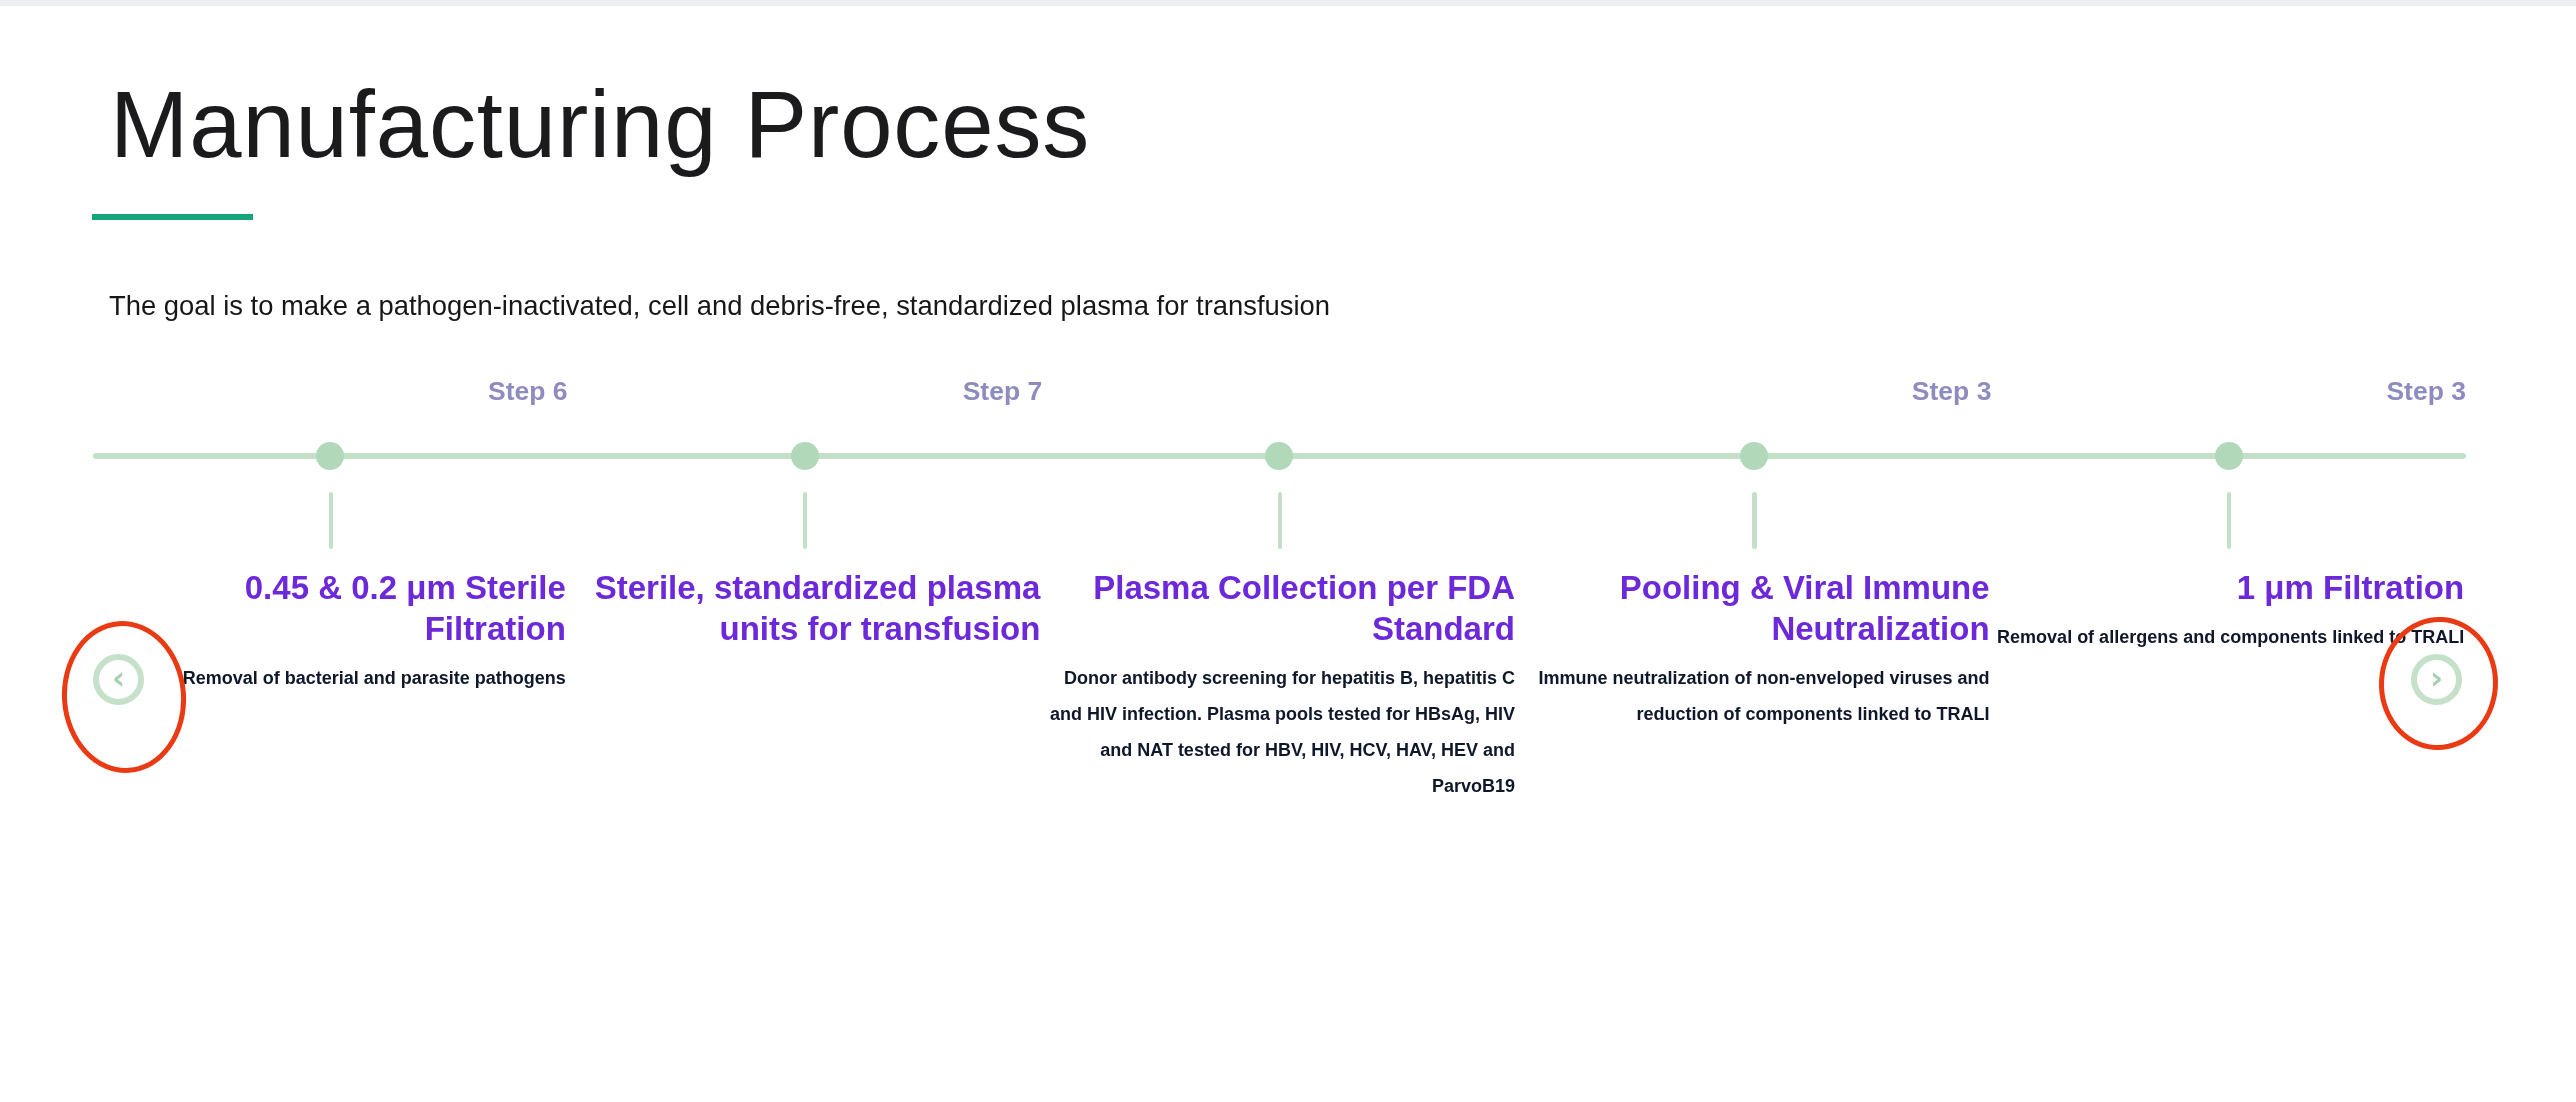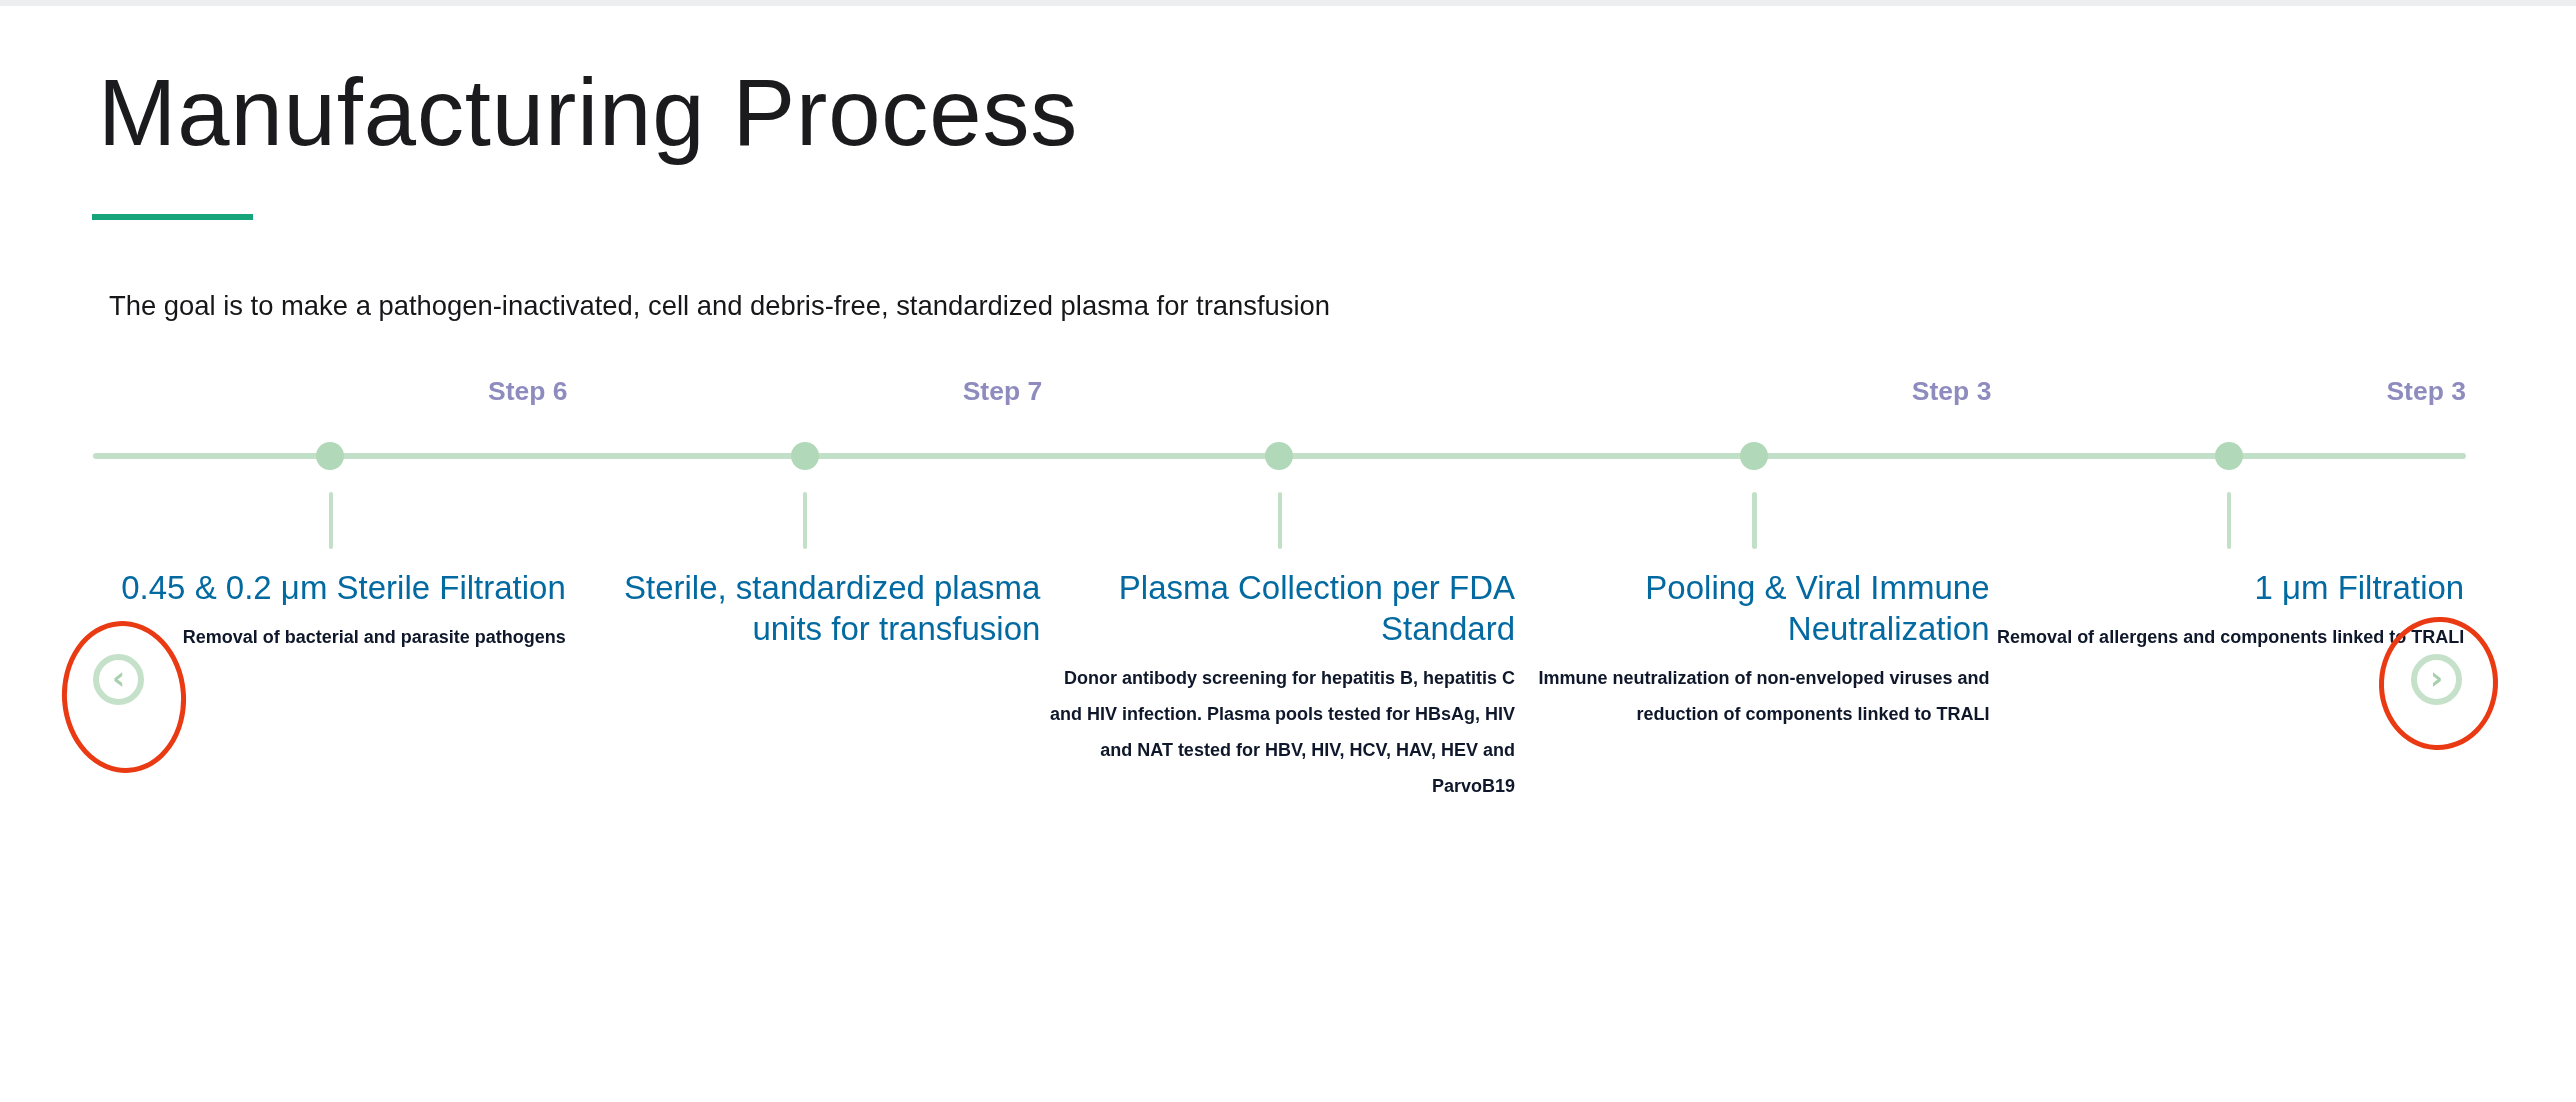--- a/index.html
+++ b/index.html
@@ -3,21 +3,21 @@
 <meta charset="utf-8">
 <style>
   html,body{margin:0;padding:0;}
   body{
     width:2576px;height:1102px;position:relative;background:#ffffff;overflow:hidden;
     font-family:"Liberation Sans","DejaVu Sans",sans-serif;color:#1b1b1d;
   }
   .top-hairline{position:absolute;left:0;top:0;width:2576px;height:6.2px;background:#eceef0;}
 
   .page-title{
-    position:absolute;left:94px;top:46px;margin:4px;
+    position:absolute;left:94px;top:46px;margin:16px;
     font-size:94px;font-weight:200;letter-spacing:0.9px;line-height:1.35;color:#1b1b1d;
   }
   .title-rule{position:absolute;left:92px;top:214px;width:161px;height:6.2px;background:#16a57b;}
   .page-subtitle{
     position:absolute;left:101px;top:280px;margin:8px;
     font-size:27.4px;font-weight:400;color:#17171a;line-height:1.3;
   }
 
   
   .carousel{position:absolute;left:93px;top:372px;width:2373px;height:548px;}
@@ -29,21 +29,21 @@
   }
   .dot{
     position:absolute;left:50%;top:70px;width:28px;height:28px;margin-left:-14px;
     background:#b2d8ba;border-radius:50%;
   }
   .connector{
     position:absolute;left:50%;top:120px;width:4.4px;height:57px;margin-left:-1.8px;
     background:#c2e0c8;border-radius:2.7px;
   }
   .step-text{position:absolute;left:0;right:0;top:195px;padding:0 1.8px;}
-  .step-title{font-size:33px;line-height:41px;font-weight:400;color:#0369a1;}
+  .step-title{font-size:33px;line-height:41px;font-weight:700;color:#6d28d9;}
   .step-desc{margin-top:10.6px;font-size:18px;line-height:36px;font-weight:700;color:#0f172a;}
   .step-desc:empty{display:none;}
 
   
   .nav-btn{
     position:absolute;width:51px;height:51px;box-sizing:border-box;border-radius:50%;
     border:6.2px solid #c5e1ca;background:#ffffff;padding:0;cursor:pointer;
     display:flex;align-items:center;justify-content:center;
   }
   .nav-prev{left:93px;top:654px;}

